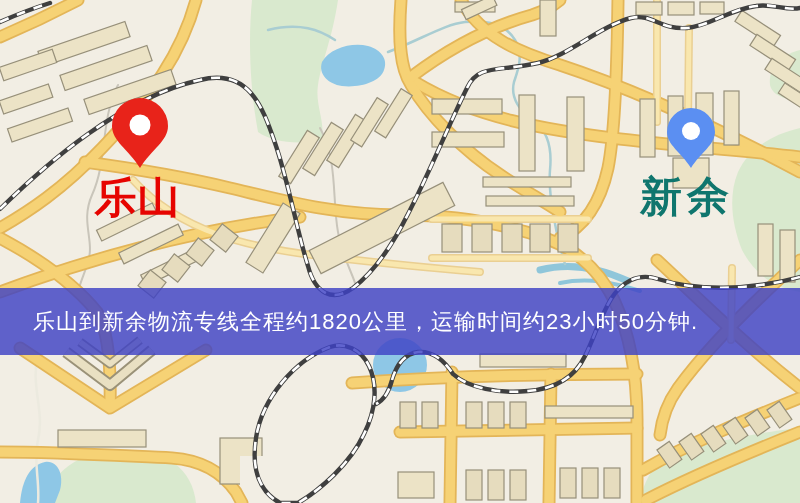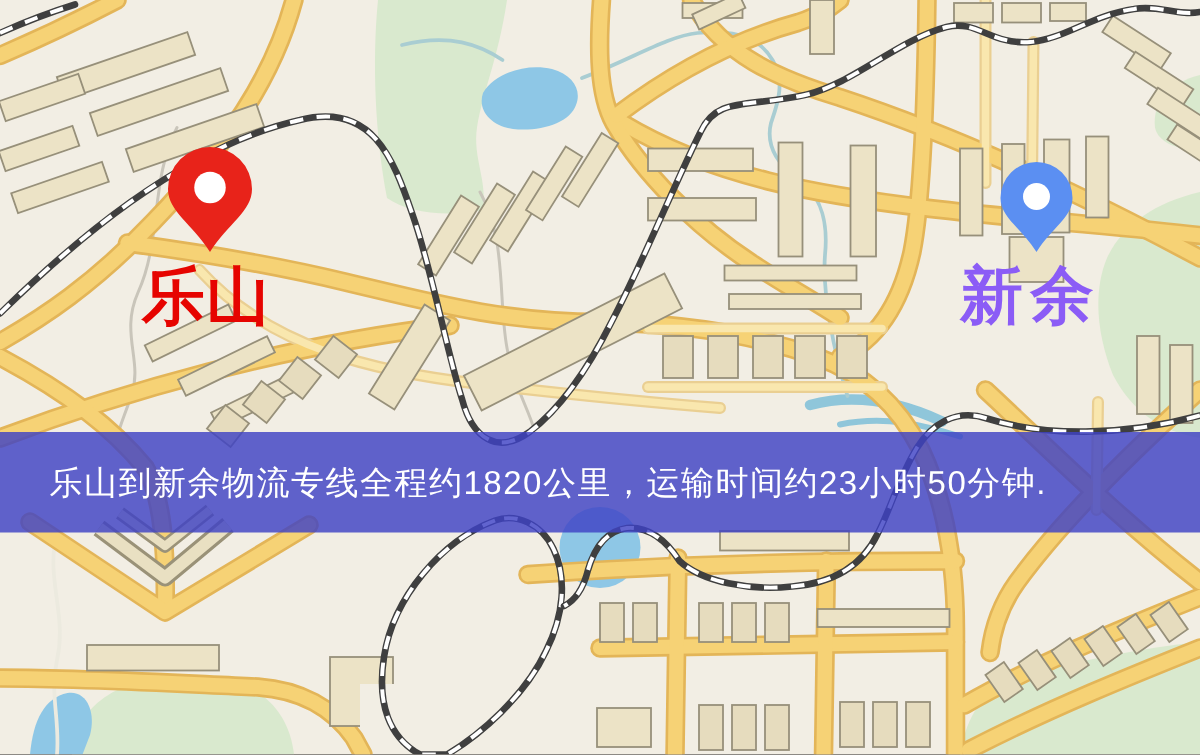--- a/index.html
+++ b/index.html
@@ -255,19 +255,19 @@
     </g>
 
     <g>
       <path d="M691,168 C681,152 667,145 667,132 a24,24 0 1 1 48,0 c0,13 -14,20 -24,36 z" fill="#5b8ff2"></path>
       <circle cx="691" cy="131" r="9" fill="#ffffff"></circle>
     </g>
   </svg>
 
   <div class="place-label label-origin" style="color: rgb(230, 4, 0);">乐山</div>
 
-  <div class="place-label label-dest" style="color: #8b5cf6;">新余</div>
+  <div class="place-label label-dest" style="color: #0f766e; font-family: Liberation Serif, serif;">新余</div>
 
   <div class="route-banner" style="background-color: rgba(62, 66, 196, 0.82);">
     <span style="color: rgb(255, 255, 255);">乐山到新余物流专线全程约1820公里，运输时间约23小时50分钟.</span>
   </div>
 
 </div>
 
 </body></html>

